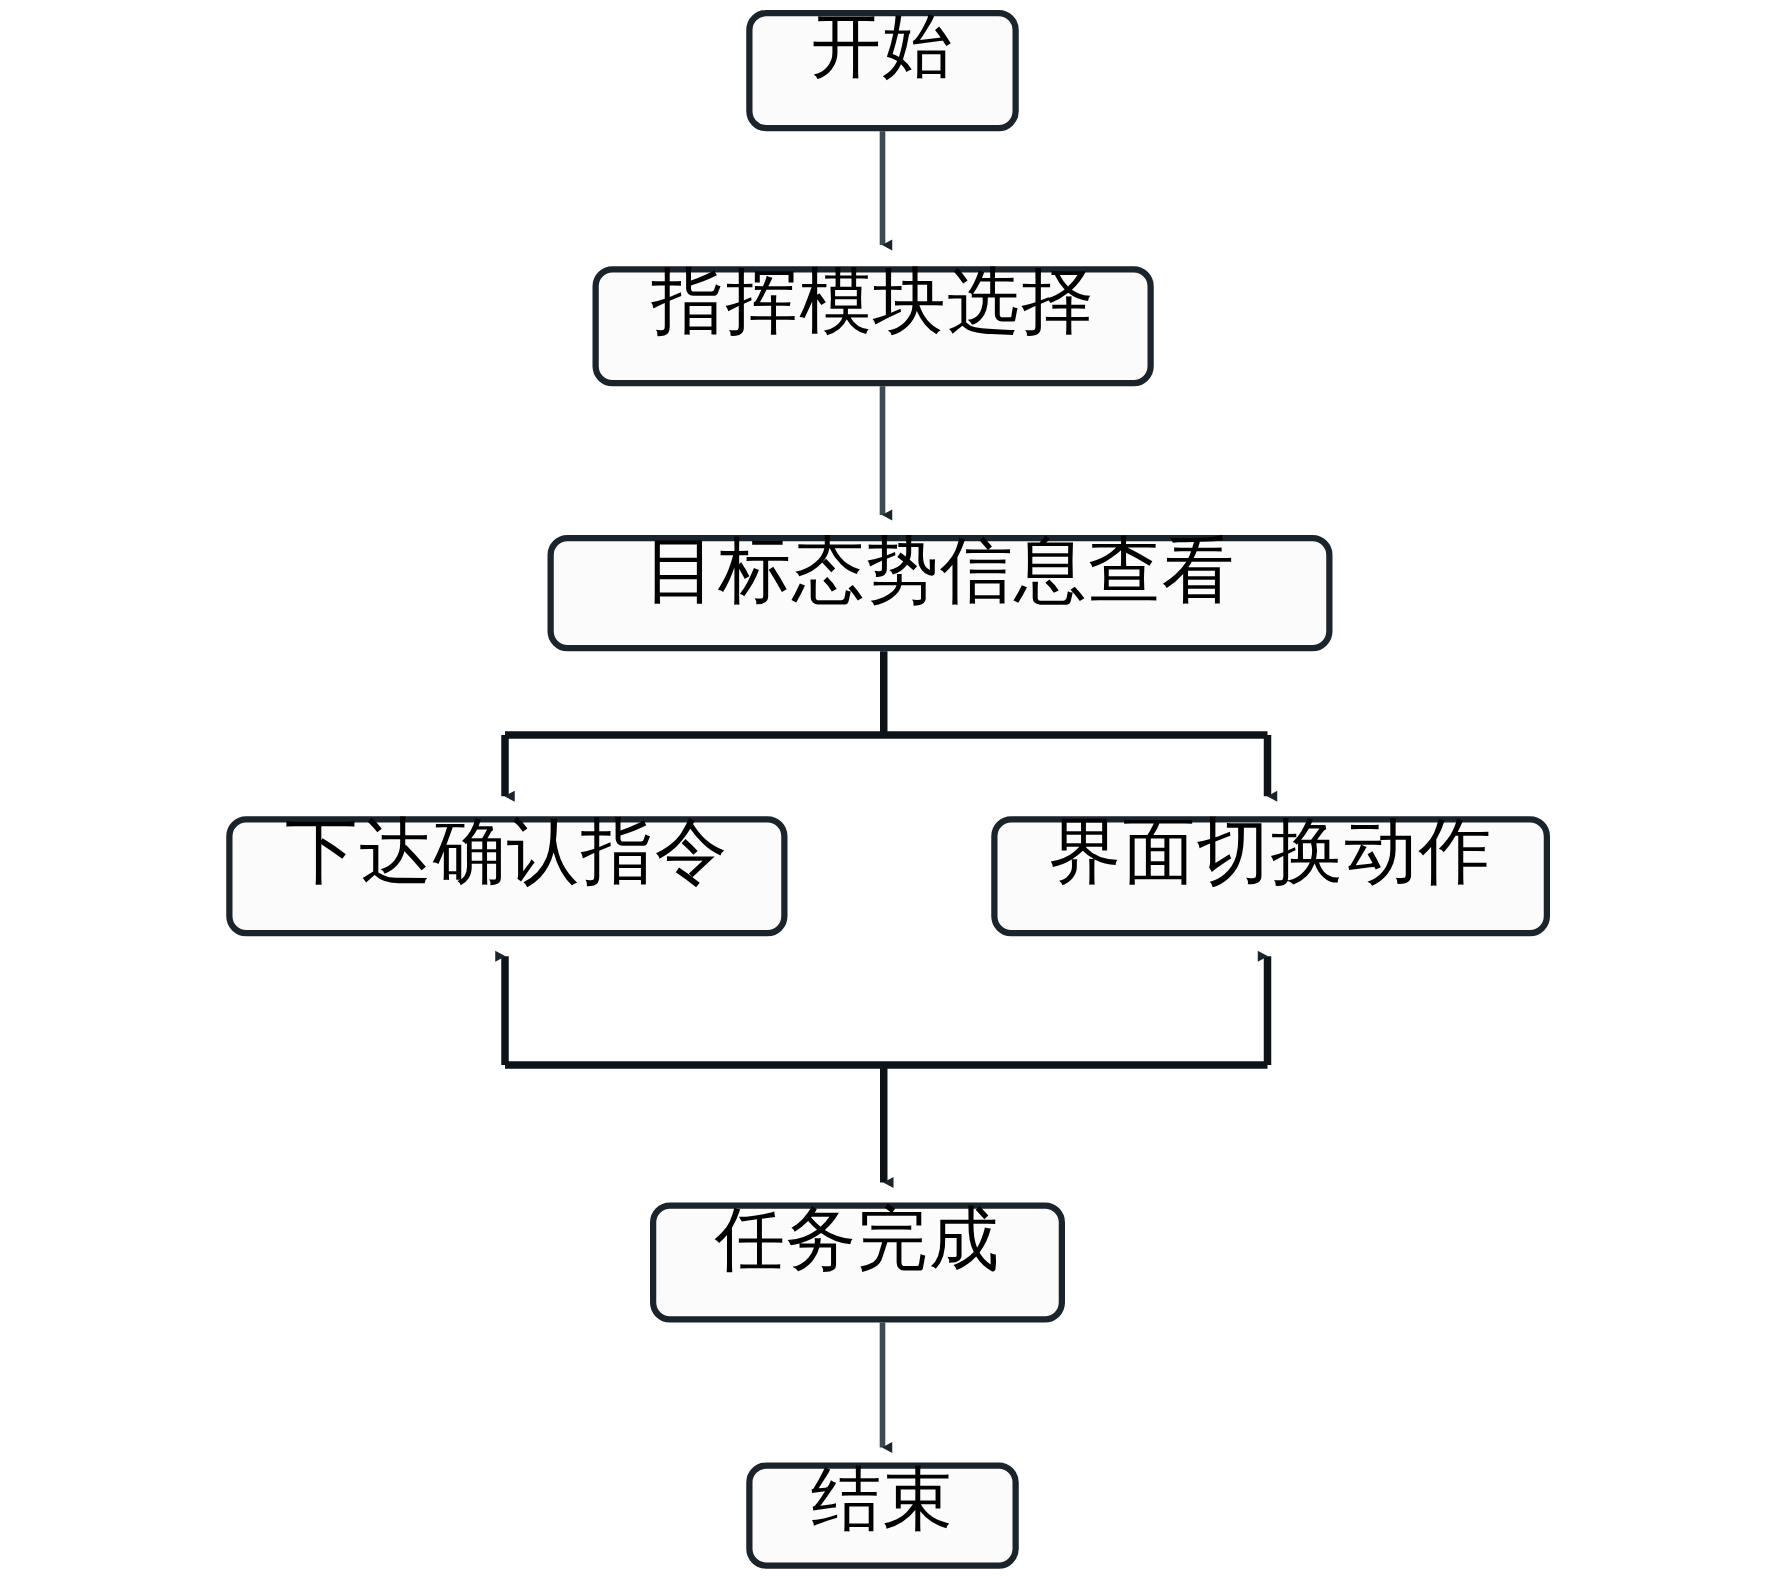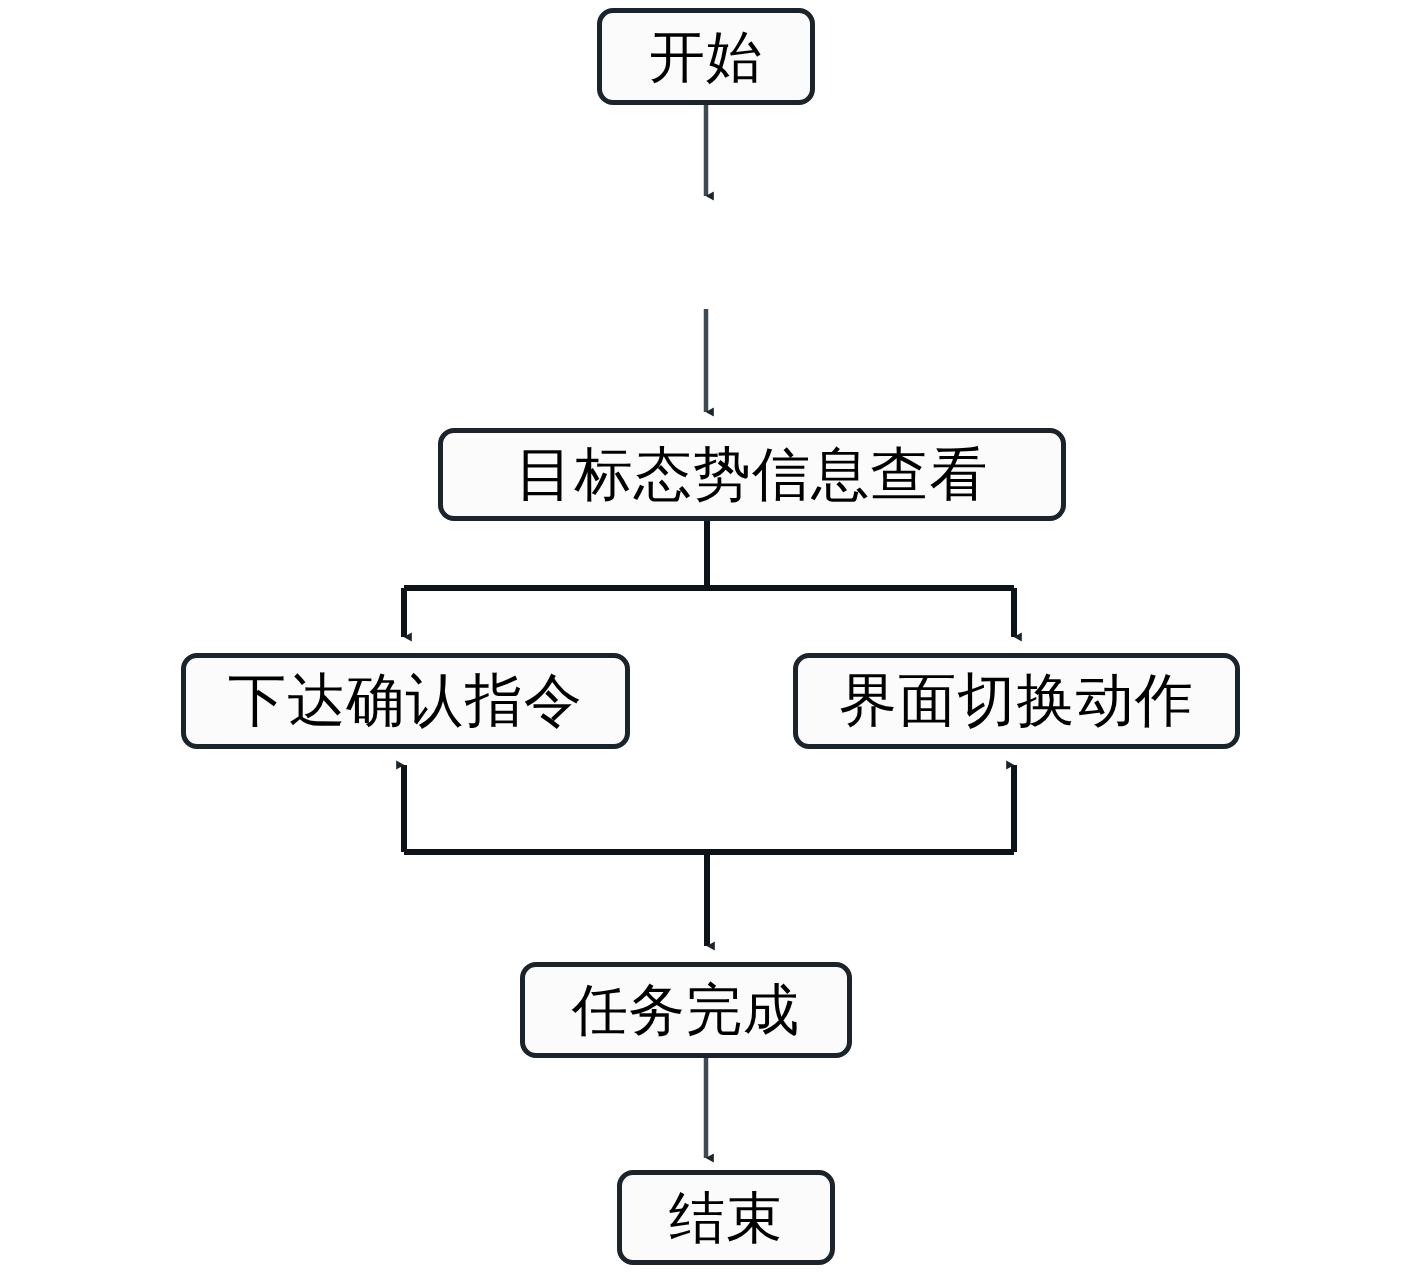--- a/index.html
+++ b/index.html
@@ -26,39 +26,38 @@
     height: 1275px;
     pointer-events: none;
   }
   .node {
     position: absolute;
     box-sizing: border-box;
     background: #fbfbfb;
     border: 5px solid #1b232b;
     border-radius: 16px;
     display: flex;
-    align-items: center;
     justify-content: center;
     text-align: center;
     color: #000000;
-    font-family: Liberation Serif, serif;
+    font-family: Liberation Mono, monospace;
     letter-spacing: 0.02em;
     white-space: nowrap;
   }
   .node-label {
     display: block;
     line-height: 1;
   }
   .n-start  { left: 597px; top: 8px;    width: 218px; height: 97px;  font-size: 56px; }
   .n-module { left: 474px; top: 213px;  width: 449px; height: 96px;  font-size: 58px; }
   .n-view   { left: 438px; top: 428px;  width: 628px; height: 93px;  font-size: 58px; }
   .n-cmd    { left: 181px; top: 653px;  width: 449px; height: 96px;  font-size: 58px; }
   .n-switch { left: 793px; top: 653px;  width: 447px; height: 96px;  font-size: 58px; }
   .n-done   { left: 520px; top: 962px;  width: 332px; height: 96px;  font-size: 56px; }
-  .n-end    { left: 597px; top: 1170px; width: 218px; height: 95px;  font-size: 56px; margin-left: 20px; }
+  .n-end    { left: 597px; top: 1170px; width: 218px; height: 85px;  font-size: 56px; }
 </style>
 </head>
 <body>
 
 <div id="canvas">
 
   <svg id="edges" viewBox="0 0 1417 1275">
     <defs>
       <marker id="arrow-down" markerWidth="10" markerHeight="10" refX="5" refY="8.2" orient="auto" markerUnits="userSpaceOnUse">
         <path d="M 0.6 0.4 L 9.4 0.4 L 5 8.6 Z" fill="#1b232b"></path>
@@ -104,20 +103,23 @@
 
     <g>
       <path d="M 706 1058 L 706 1158" stroke="#3c4a52" stroke-width="4.5" fill="none" marker-end="url(#arrow-down)"></path>
     </g>
   </svg>
 
   <div class="node n-start">
     <span class="node-label">开始</span>
   </div>
 
+  <div class="node n-module">
+    <span class="node-label">指挥模块选择</span>
+  </div>
 
   <div class="node n-view">
     <span class="node-label">目标态势信息查看</span>
   </div>
 
   <div class="node n-switch">
     <span class="node-label">界面切换动作</span>
   </div>
 
   <div class="node n-cmd">

